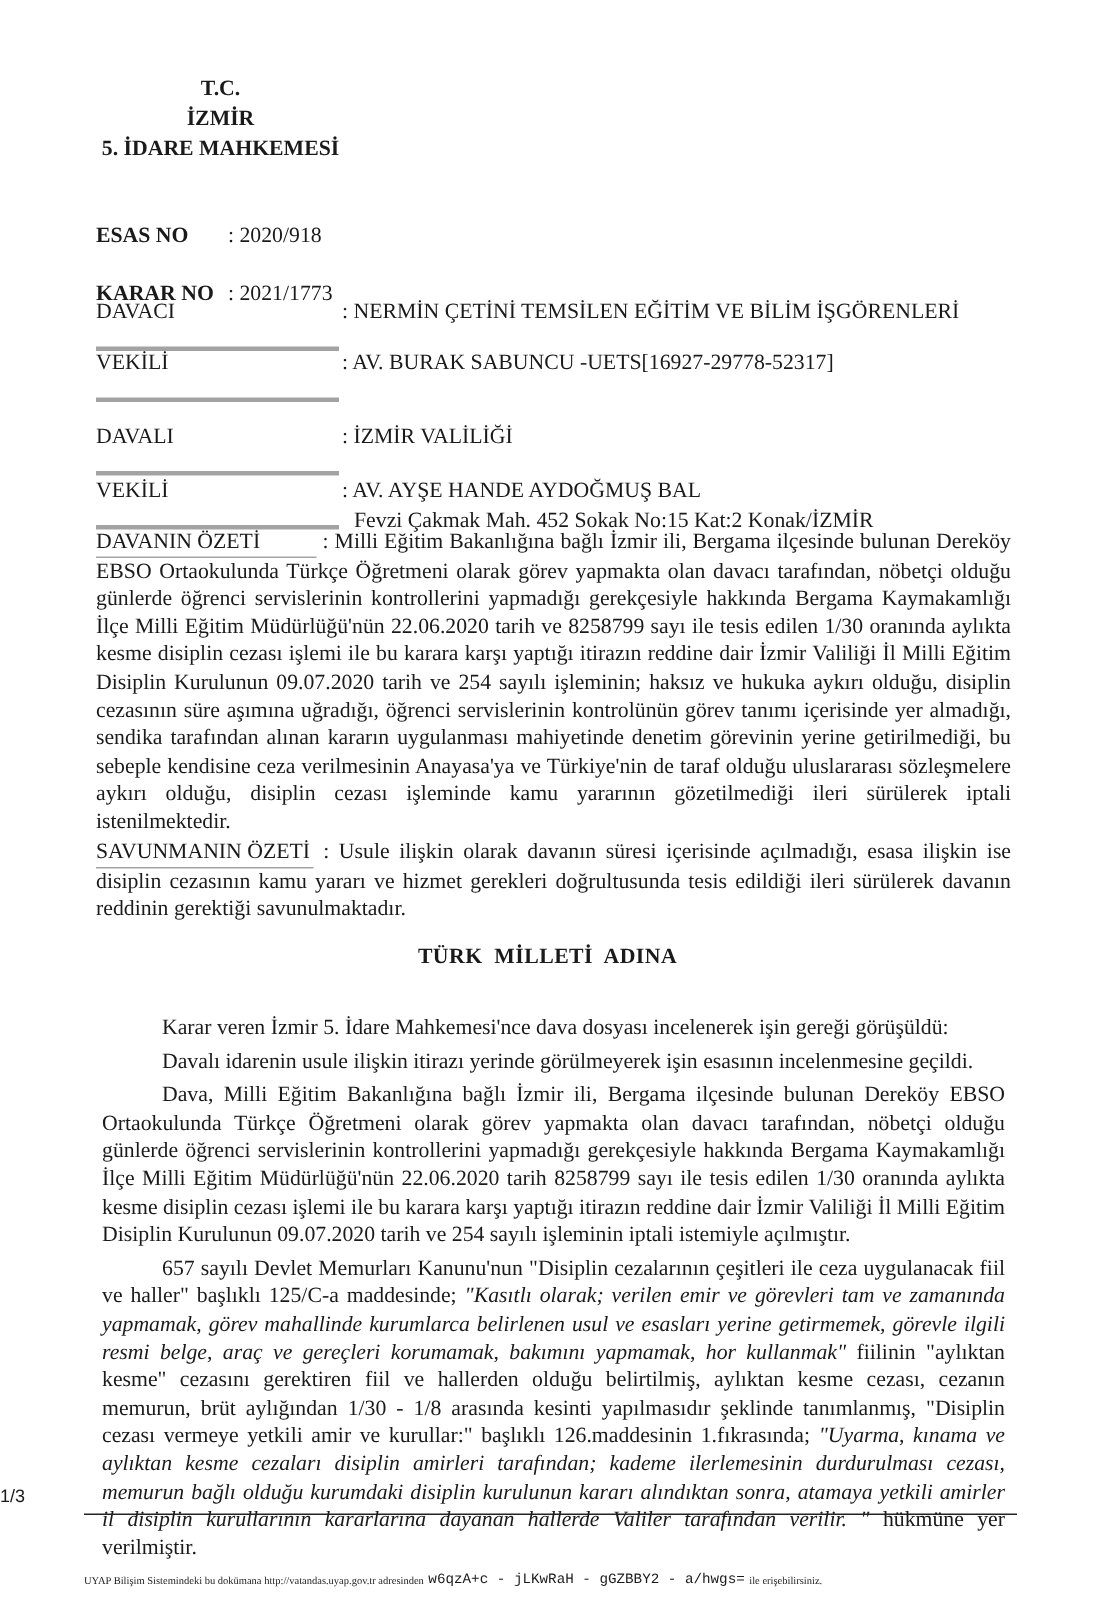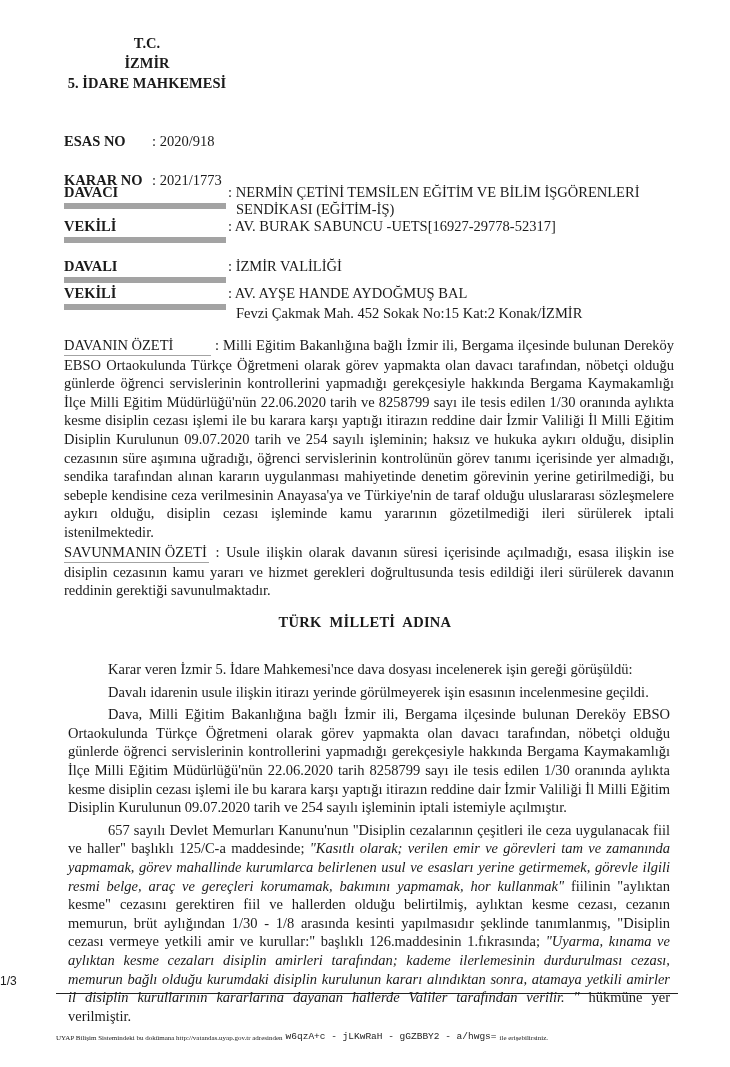--- a/index.html
+++ b/index.html
@@ -1,34 +1,34 @@
 <!DOCTYPE html>
 <html><head>
 <meta charset="utf-8">
 <style>
   html, body { margin: 0; padding: 0; background: #ffffff; }
   body {
     width: 730px; height: 1067px; position: relative; overflow: hidden;
     font-family: "Liberation Serif", "DejaVu Serif", serif;
     color: #1a1a1a;
   }
-  .page { position: absolute; left: 0; top: 0; width: 730px; height: 964px; }
+  .page { position: absolute; left: 0; top: 16px; width: 730px; height: 964px; }
 
   .court-header { position: absolute; left: 62px; top: 33px; width: 170px; text-align: center;
     font-weight: bold; font-size: 14.5px; line-height: 20px; }
   .court-header div { white-space: nowrap; }
 
   .case-nos { position: absolute; left: 64px; top: 112px; font-size: 14.5px; line-height: 19px; }
   .case-row { display: flex; white-space: nowrap; margin-top: 20px; }
   .case-label { font-weight: bold; width: 88px; }
   .case-val { }
 
   .parties { position: absolute; left: 64px; top: 184px; width: 620px; font-size: 14.5px; line-height: 17px; }
   .party { display: flex; }
-  .party-label { width: 162px; flex: none; font-weight: bold; border-bottom: 6px solid #a3a3a3; height: 17px; padding-bottom: 2px; }
+  .party-label { width: 162px; flex: none; font-weight: normal; border-bottom: 3px solid #a3a3a3; height: 17px; padding-bottom: 14px; }
   .party-val { flex: 1; padding-left: 2px; }
   .party-val div { white-space: nowrap; }
   .gap { height: 15px; }
 
   .section { position: absolute; left: 64px; width: 610px; font-size: 14.5px; line-height: 18.6px; text-align: justify; }
   .sec-label { font-weight: normal; border-bottom: 1px solid #a3a3a3; display: inline-block; }
   .summary1 { top: 336px; }
   .summary1 .sec-label { width: 147px; }
   .summary2 { top: 543px; }
   .summary2 .sec-label { width: 145px; }
@@ -69,21 +69,20 @@
       <span class="case-label">KARAR NO</span>
       <span class="case-val">: 2021/1773</span>
     </div>
   </div>
 
   <div class="parties">
     <div class="party">
       <div class="party-label">DAVACI</div>
       <div class="party-val">
         <div>: NERMİN ÇETİNİ TEMSİLEN EĞİTİM VE BİLİM İŞGÖRENLERİ</div>
-        <div style="padding-left:8px">SENDİKASI (EĞİTİM-İŞ)</div>
       </div>
     </div>
     <div class="party" style="margin-top:-17px">
       <div class="party-label" style="margin-top:17px">VEKİLİ</div>
       <div class="party-val" style="margin-top:17px">
         <div>: AV. BURAK SABUNCU  -UETS[16927-29778-52317]</div>
       </div>
     </div>
     <div class="gap"></div>
     <div class="party">

